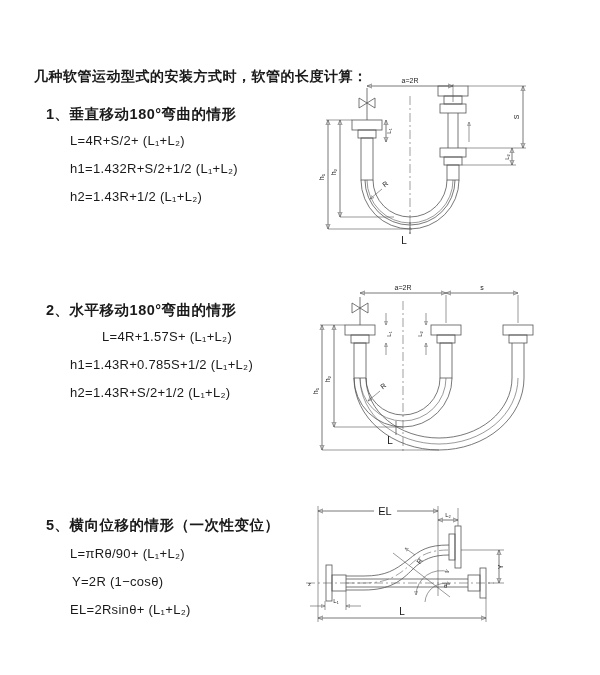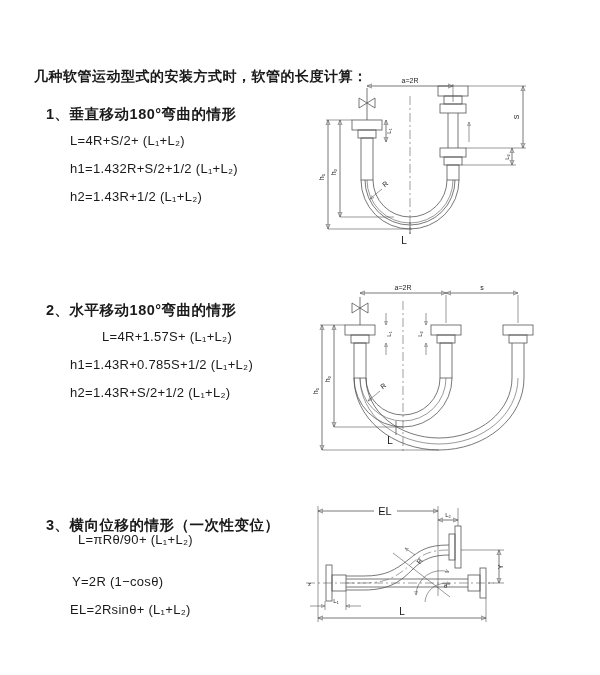--- a/index.html
+++ b/index.html
@@ -29,22 +29,22 @@
 <div class="abs sec-head" style="left:46px;top:105px;">1、垂直移动180°弯曲的情形</div>
 <div class="abs formula" style="left:70px;top:133px;">L=4R+S/2+ (L₁+L₂)</div>
 <div class="abs formula" style="left:70px;top:161px;">h1=1.432R+S/2+1/2 (L₁+L₂)</div>
 <div class="abs formula" style="left:70px;top:189px;">h2=1.43R+1/2 (L₁+L₂)</div>
 
 <div class="abs sec-head" style="left:46px;top:301px;">2、水平移动180°弯曲的情形</div>
 <div class="abs formula" style="left:70px;top:329px;margin-left:32px;">L=4R+1.57S+ (L₁+L₂)</div>
 <div class="abs formula" style="left:70px;top:357px;text-align:right;">h1=1.43R+0.785S+1/2 (L₁+L₂)</div>
 <div class="abs formula" style="left:70px;top:385px;">h2=1.43R+S/2+1/2 (L₁+L₂)</div>
 
-<div class="abs sec-head" style="left:46px;top:516px;">3、横向位移的情形（一次性变位）</div>
-<div class="abs formula" style="left:70px;top:532px;margin-left:8px;">L=πRθ/90+ (L₁+L₂)</div>
+<div class="abs sec-head" style="left:46px;top:516px;">5、横向位移的情形（一次性变位）</div>
+<div class="abs formula" style="left:70px;top:546px;">L=πRθ/90+ (L₁+L₂)</div>
 <div class="abs formula" style="left:72px;top:574px;">Y=2R (1−cosθ)</div>
 <div class="abs formula" style="left:70px;top:602px;">EL=2Rsinθ+ (L₁+L₂)</div>
 
 <svg class="abs" style="left:312px;top:72px;" width="280" height="190" viewBox="0 0 280 190">
   <defs>
     <marker id="arw1" viewBox="0 0 8 8" refX="7" refY="4" markerWidth="7" markerHeight="7" orient="auto-start-reverse">
       <path d="M0,1 L7,4 L0,7 z" fill="#555" stroke="none"></path>
     </marker>
     <pattern id="ht1" width="5" height="5" patternUnits="userSpaceOnUse">
       <path d="M0,0 L5,5 M5,0 L0,5" stroke="#888" stroke-width=".5"></path>

